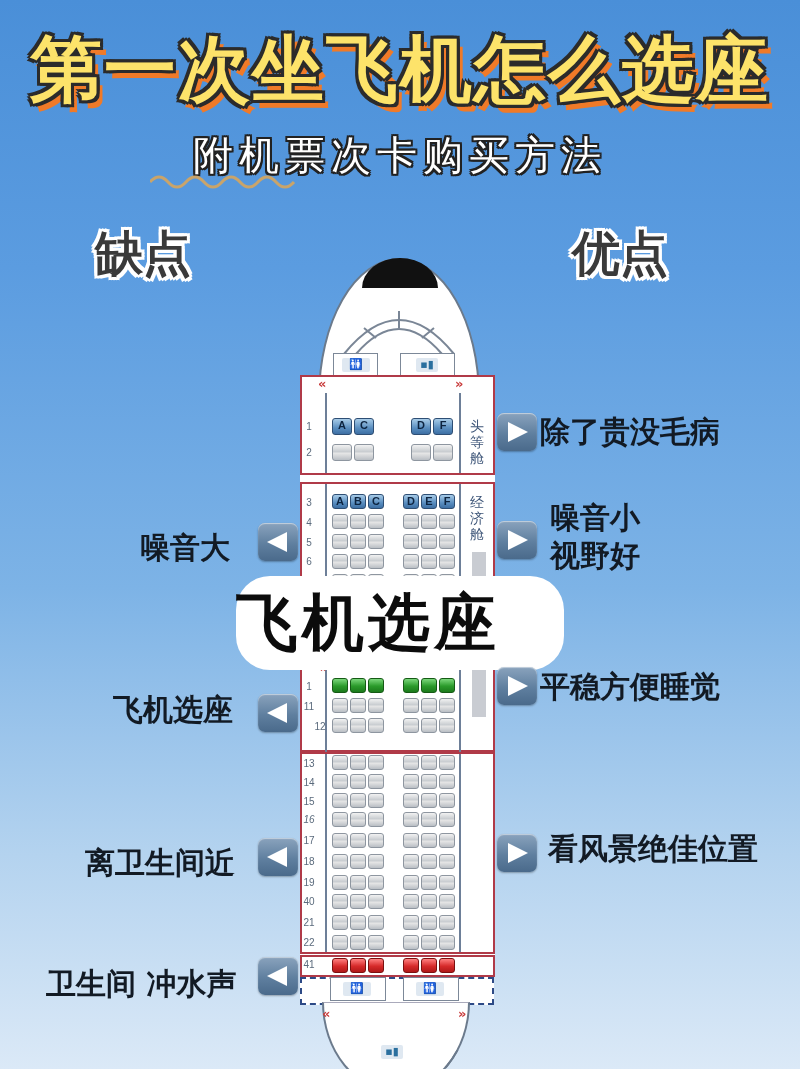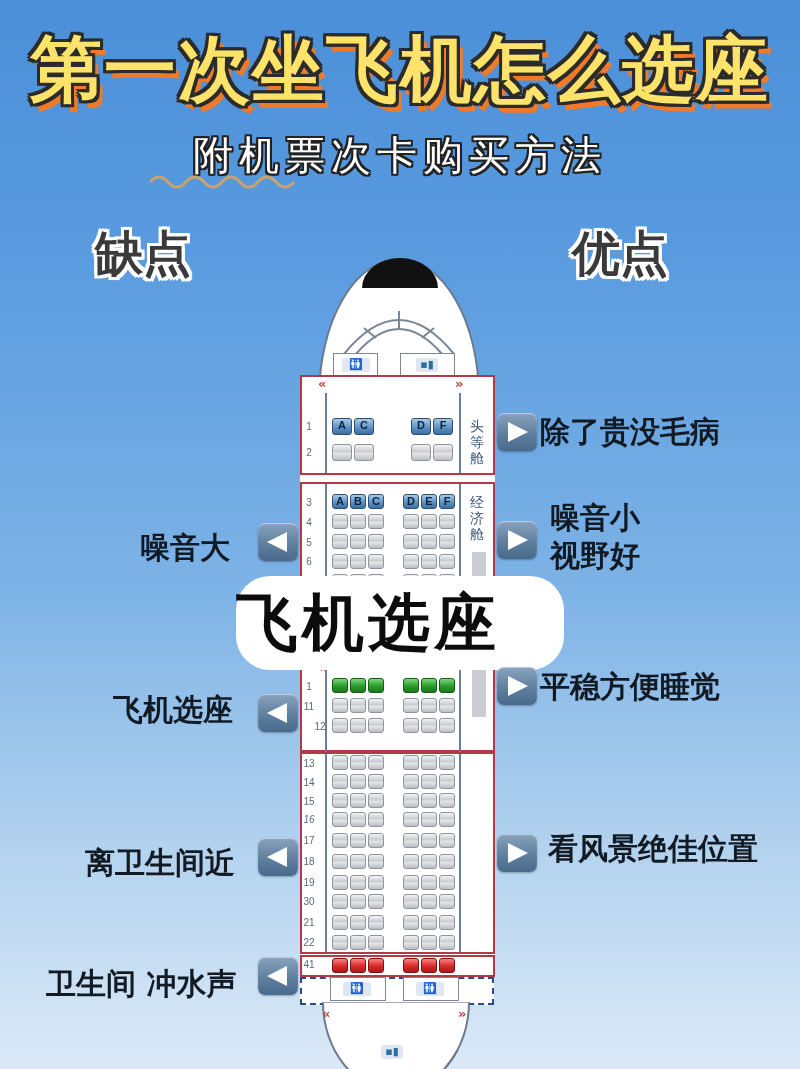--- a/index.html
+++ b/index.html
@@ -266,21 +266,21 @@
 
 <div class="cabin-box" style="left:300px;top:752px;width:195px;height:202px;"></div>
 
 <div class="row-num" style="left:297px;top:758px;">13</div>
 <div class="row-num" style="left:297px;top:777px;">14</div>
 <div class="row-num" style="left:297px;top:796px;">15</div>
 <div class="row-num" style="left:297px;top:814px;font-style:italic;">16</div>
 <div class="row-num" style="left:297px;top:835px;">17</div>
 <div class="row-num" style="left:297px;top:856px;">18</div>
 <div class="row-num" style="left:297px;top:877px;">19</div>
-<div class="row-num" style="left:297px;top:896px;">30</div>
+<div class="row-num" style="left:297px;top:896px;">40</div>
 <div class="row-num" style="left:297px;top:917px;">21</div>
 <div class="row-num" style="left:297px;top:937px;">22</div>
 
 <div>
   <div class="seat" style="left:332px;top:755px;"></div>
   <div class="seat" style="left:350px;top:755px;"></div>
   <div class="seat" style="left:368px;top:755px;"></div>
   <div class="seat" style="left:403px;top:755px;"></div>
   <div class="seat" style="left:421px;top:755px;"></div>
   <div class="seat" style="left:439px;top:755px;"></div>

